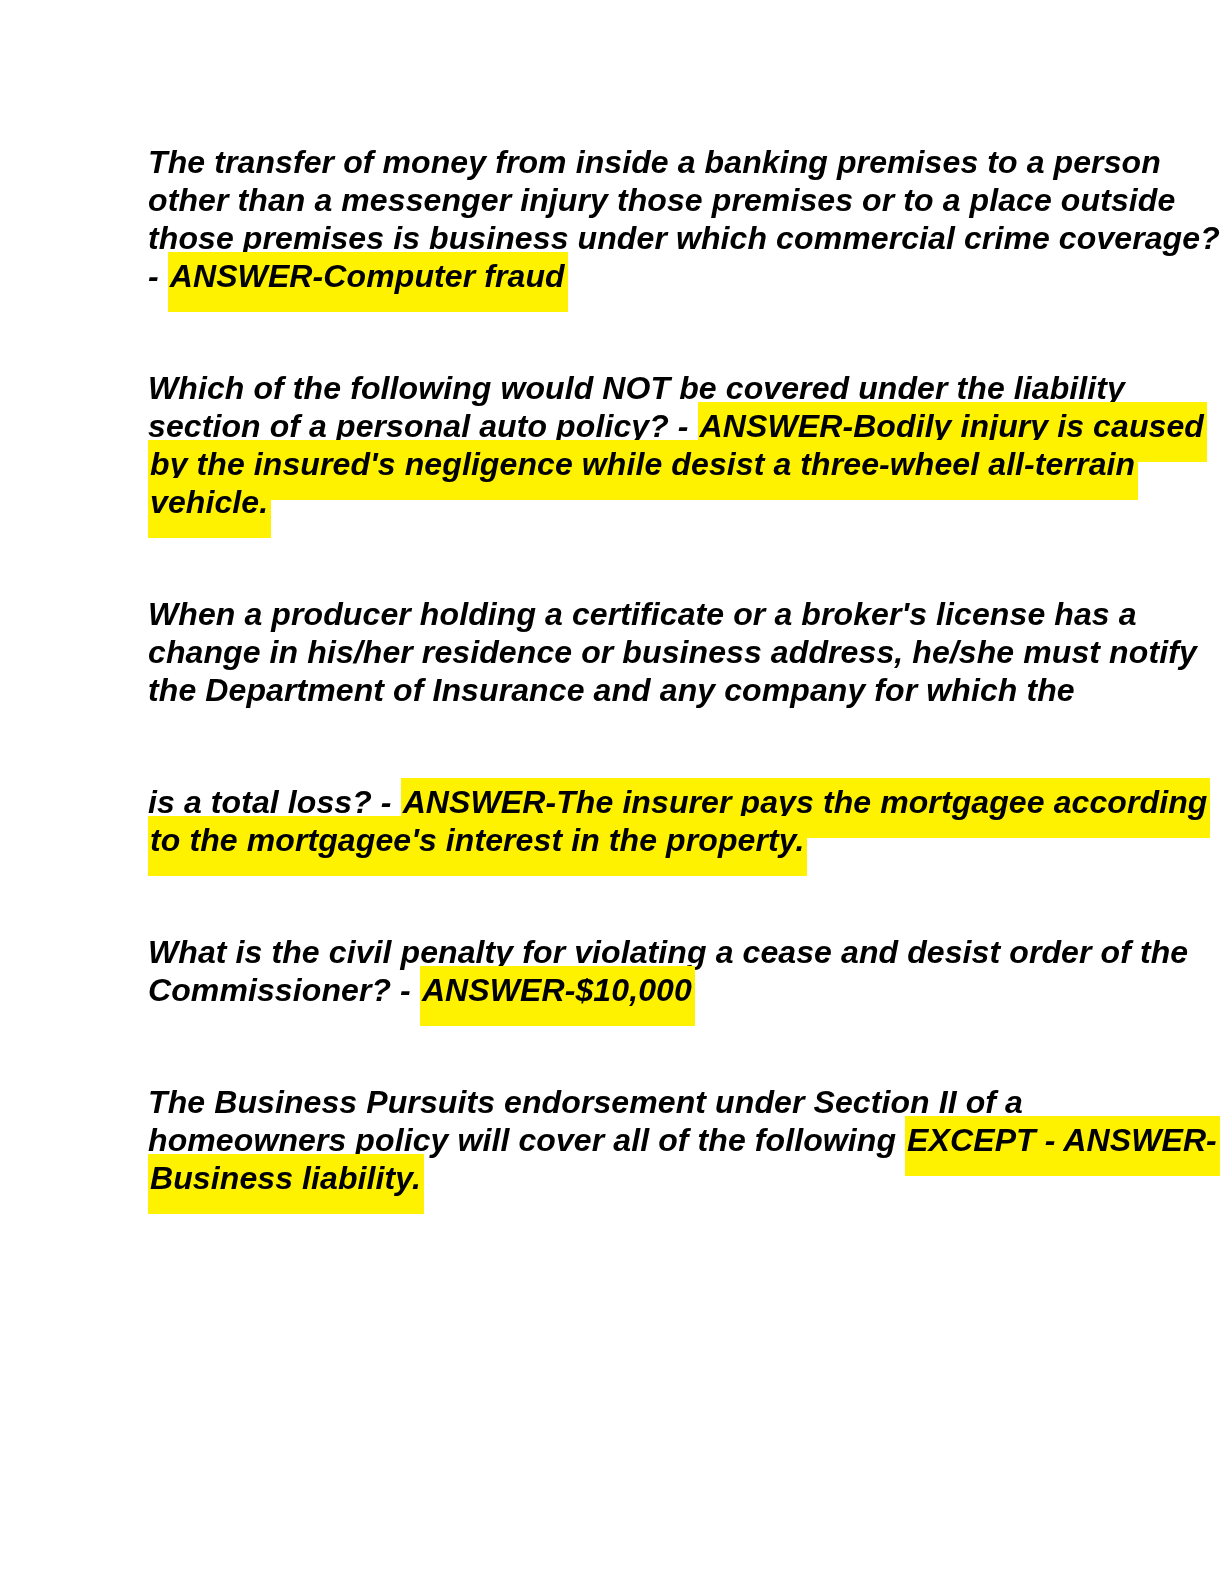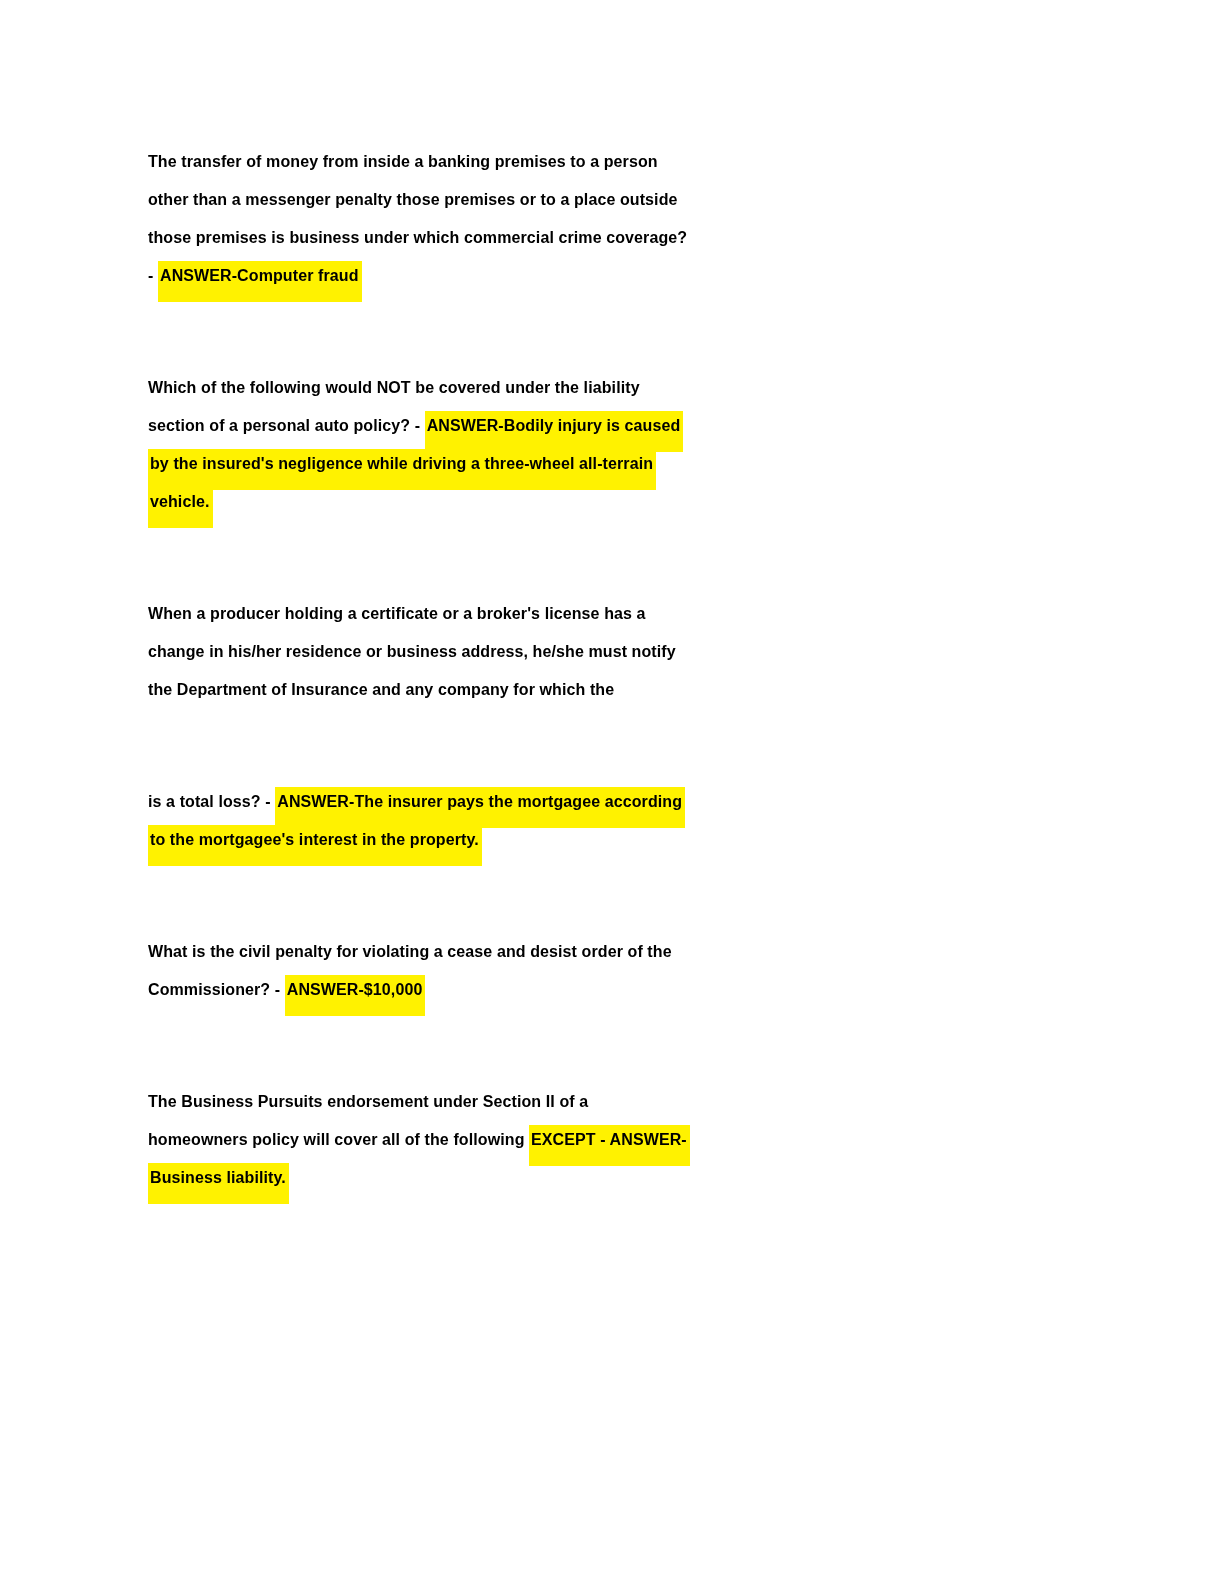--- a/index.html
+++ b/index.html
@@ -24,48 +24,49 @@
     width: 1224px;
   }
   .para {
     margin: 0 0 74px 0;
   }
   .line {
     height: 38px;
     line-height: 38px;
     white-space: pre;
     font-weight: 700;
-    font-size: 16px;
+    font-size: 32px;
     color: var(--txt);
     letter-spacing: 0.1px;
+    font-style: italic;
   }
   .txt {
     background: transparent;
   }
   mark.hl {
     background: var(--hl);
     color: var(--txt);
     padding: 6px 3px 18px 2px;
   }
 </style>
 </head>
 <body>
 
 <div class="doc">
   <div>
       <div class="para">
         <div class="line"><span class="txt">The transfer of money from inside a banking premises to a person</span></div>
-        <div class="line"><span class="txt">other than a messenger penalty those premises or to a place outside</span></div>
+        <div class="line"><span class="txt">other than a messenger injury those premises or to a place outside</span></div>
         <div class="line"><span class="txt">those premises is business under which commercial crime coverage?</span></div>
         <div class="line"><span class="txt">- </span><mark class="hl">ANSWER-Computer fraud</mark></div>
       </div>
       <div class="para">
         <div class="line"><span class="txt">Which of the following would NOT be covered under the liability</span></div>
         <div class="line"><span class="txt">section of a personal auto policy? - </span><mark class="hl">ANSWER-Bodily injury is caused</mark></div>
-        <div class="line"><mark class="hl">by the insured's negligence while driving a three-wheel all-terrain</mark></div>
+        <div class="line"><mark class="hl">by the insured's negligence while desist a three-wheel all-terrain</mark></div>
         <div class="line"><mark class="hl">vehicle.</mark></div>
       </div>
       <div class="para">
         <div class="line"><span class="txt">When a producer holding a certificate or a broker's license has a</span></div>
         <div class="line"><span class="txt">change in his/her residence or business address, he/she must notify</span></div>
         <div class="line"><span class="txt">the Department of Insurance and any company for which the</span></div>
       </div>
       <div class="para">
         <div class="line"><span class="txt">is a total loss? - </span><mark class="hl">ANSWER-The insurer pays the mortgagee according</mark></div>
         <div class="line"><mark class="hl">to the mortgagee's interest in the property.</mark></div>

